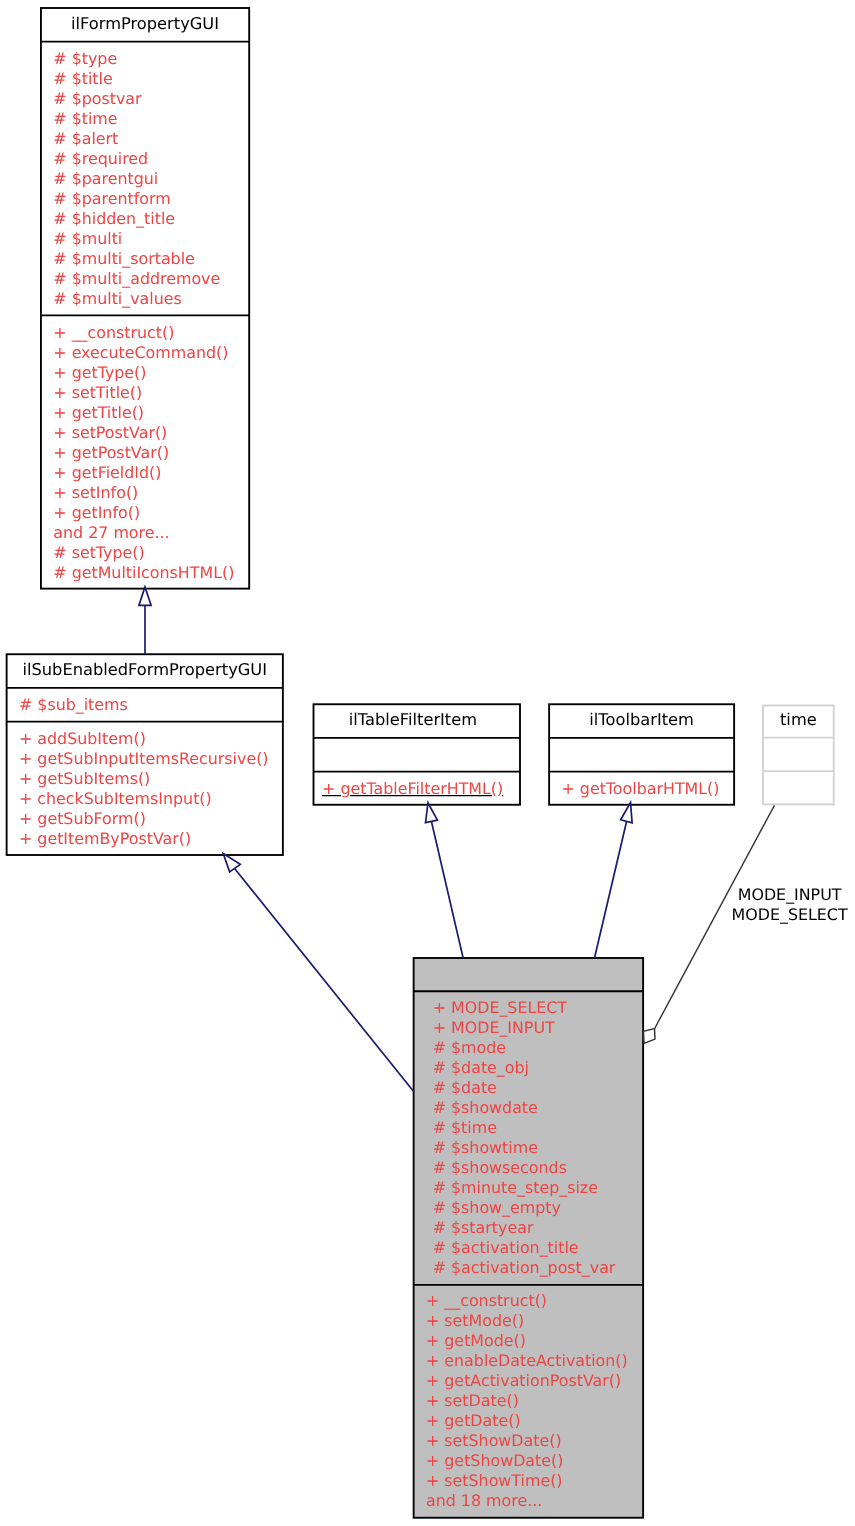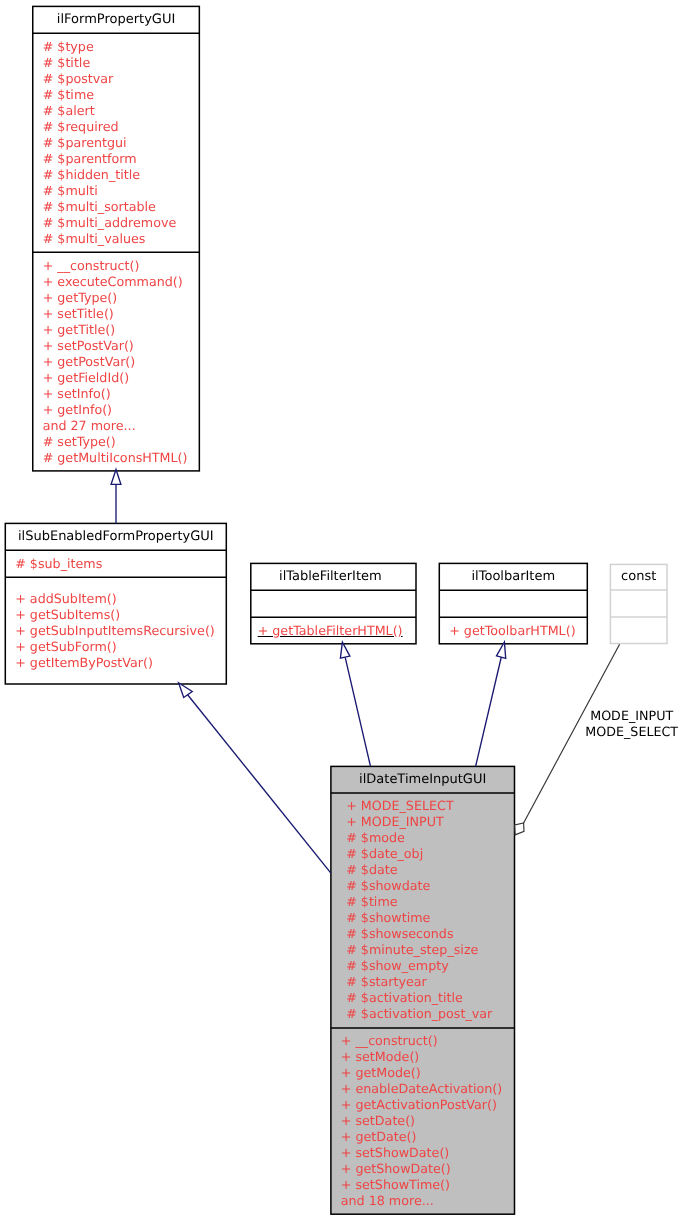--- a/index.html
+++ b/index.html
@@ -101,22 +101,23 @@
     </div>
     <div class="node" style="left:4.55px;top:522.65px;width:222.50px;height:162.10px;">
       <div class="sect title-sect" style="left:0px;width:222.50px;top:1.50px;height:25.40px;border-radius:10px;">
         <div class="title">ilSubEnabledFormPropertyGUI</div>
       </div>
       <div class="sect attr-sect" style="left:0px;width:222.50px;top:28.40px;height:25.50px;padding-left:10.65px;">
         <div class="row"># $sub_items</div>
       </div>
       <div class="sect op-sect" style="left:0px;width:222.50px;top:55.40px;height:105.20px;padding-left:10.65px;">
         <div class="row">+ addSubItem()</div>
+        <div class="row">+ getSubInputItemsRecursive()</div>
         <div class="row">+ getSubItems()</div>
-        <div class="row">+ getSubInputItemsRecursive()</div>
+        <div class="row">+ checkSubItemsInput()</div>
         <div class="row">+ getSubForm()</div>
         <div class="row">+ getItemByPostVar()</div>
       </div>
     </div>
     <div class="node" style="left:247px;top:562.65px;width:166.70px;height:81.90px;">
       <div class="sect title-sect" style="left:0px;width:166.70px;top:1.50px;height:25.40px;">
         <div class="title">ilTableFilterItem</div>
       </div>
       <div class="sect attr-sect" style="left:0px;width:166.70px;top:28.40px;height:25.50px;padding-left:10.65px;">
       </div>
@@ -129,31 +130,28 @@
         <div class="title">ilToolbarItem</div>
       </div>
       <div class="sect attr-sect" style="left:0px;width:149.50px;top:28.40px;height:25.50px;padding-left:10.65px;">
       </div>
       <div class="sect op-sect" style="left:0px;width:149.50px;top:55.40px;height:25.00px;padding-left:10.65px;">
         <div class="row">+ getToolbarHTML()</div>
       </div>
     </div>
     <div class="node" style="left:609.65px;top:563.65px;width:58.10px;height:80.60px;">
       <div class="sect title-sect" style="left:0px;width:58.10px;top:1.50px;height:24.20px;">
-        <div class="title">const</div>
+        <div class="title">time</div>
       </div>
       <div class="sect attr-sect" style="left:0px;width:58.10px;top:27.20px;height:25.30px;padding-left:10.65px;">
       </div>
       <div class="sect op-sect" style="left:0px;width:58.10px;top:54.00px;height:25.10px;padding-left:10.65px;">
       </div>
     </div>
     <div class="node" style="left:330.15px;top:765.65px;width:185.10px;height:449.30px;">
-      <div class="sect title-sect" style="left:0px;width:185.10px;top:1.50px;height:25.10px;">
-        <div class="title">ilDateTimeInputGUI</div>
-      </div>
       <div class="sect attr-sect" style="left:0px;width:185.10px;top:28.10px;height:233.40px;padding-left:16px;">
         <div class="row">+ MODE_SELECT</div>
         <div class="row">+ MODE_INPUT</div>
         <div class="row"># $mode</div>
         <div class="row"># $date_obj</div>
         <div class="row"># $date</div>
         <div class="row"># $showdate</div>
         <div class="row"># $time</div>
         <div class="row"># $showtime</div>
         <div class="row"># $showseconds</div>

